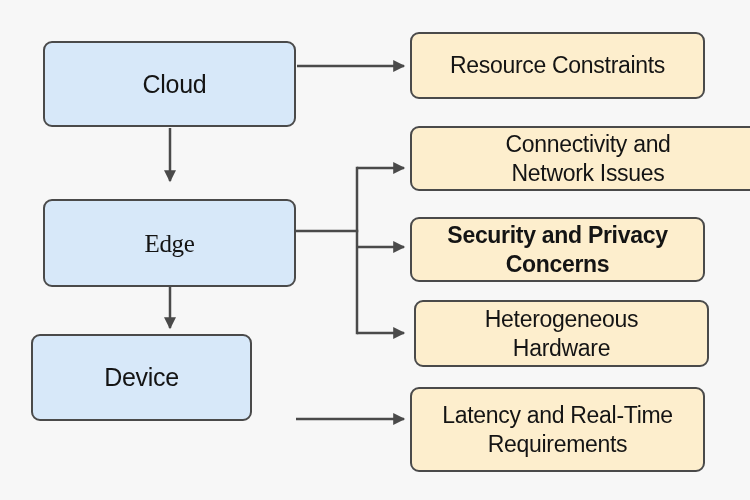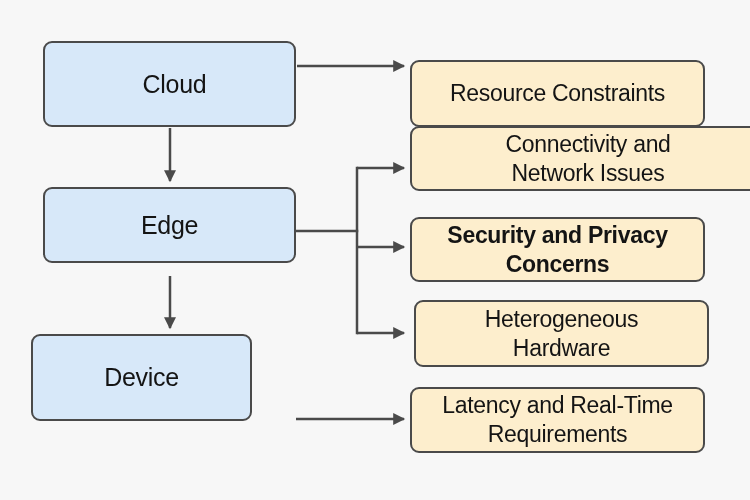--- a/index.html
+++ b/index.html
@@ -46,28 +46,28 @@
   .node-challenge {
     background: var(--challenge-fill, #fdeecd);
     font-size: 23px;
   }
   .node-label {
     white-space: pre-line;
     line-height: 29px;
   }
   
   .node-cloud        { left: 43px;  top: 41px;  width: 253px; height: 86px; padding-left: 10px; }
-  .node-edge         { left: 43px;  top: 187px; width: 253px; height: 76px; }
+  .node-edge         { left: 43px;  top: 199px; width: 253px; height: 88px; font-family: Liberation Serif, serif; }
   .node-device       { left: 31px;  top: 334px; width: 221px; height: 87px; }
   
-  .node-resource     { left: 410px; top: 32px;  width: 295px; height: 67px; margin-top: 28px; }
+  .node-resource     { left: 410px; top: 32px;  width: 295px; height: 67px; }
   .node-connectivity { left: 410px; top: 126px; width: 348px; height: 65px; padding-left: 8px; }
   .node-security     { left: 410px; top: 217px; width: 295px; height: 65px; font-weight: bold; }
   .node-hetero       { left: 414px; top: 300px; width: 295px; height: 67px; }
-  .node-latency      { left: 410px; top: 387px; width: 295px; height: 66px; }
+  .node-latency      { left: 410px; top: 387px; width: 295px; height: 85px; }
 </style>
 </head>
 <body>
 
 <div class="canvas">
 
   <svg class="edges-layer" width="750" height="500" viewBox="0 0 750 500">
     <defs>
       <marker id="arrowhead" viewBox="0 0 10 10" refX="9" refY="5" markerWidth="14" markerHeight="12" orient="auto" markerUnits="userSpaceOnUse">
         <path d="M0,0 L10,5 L0,10 Z" fill="#4a4a4a"></path>

